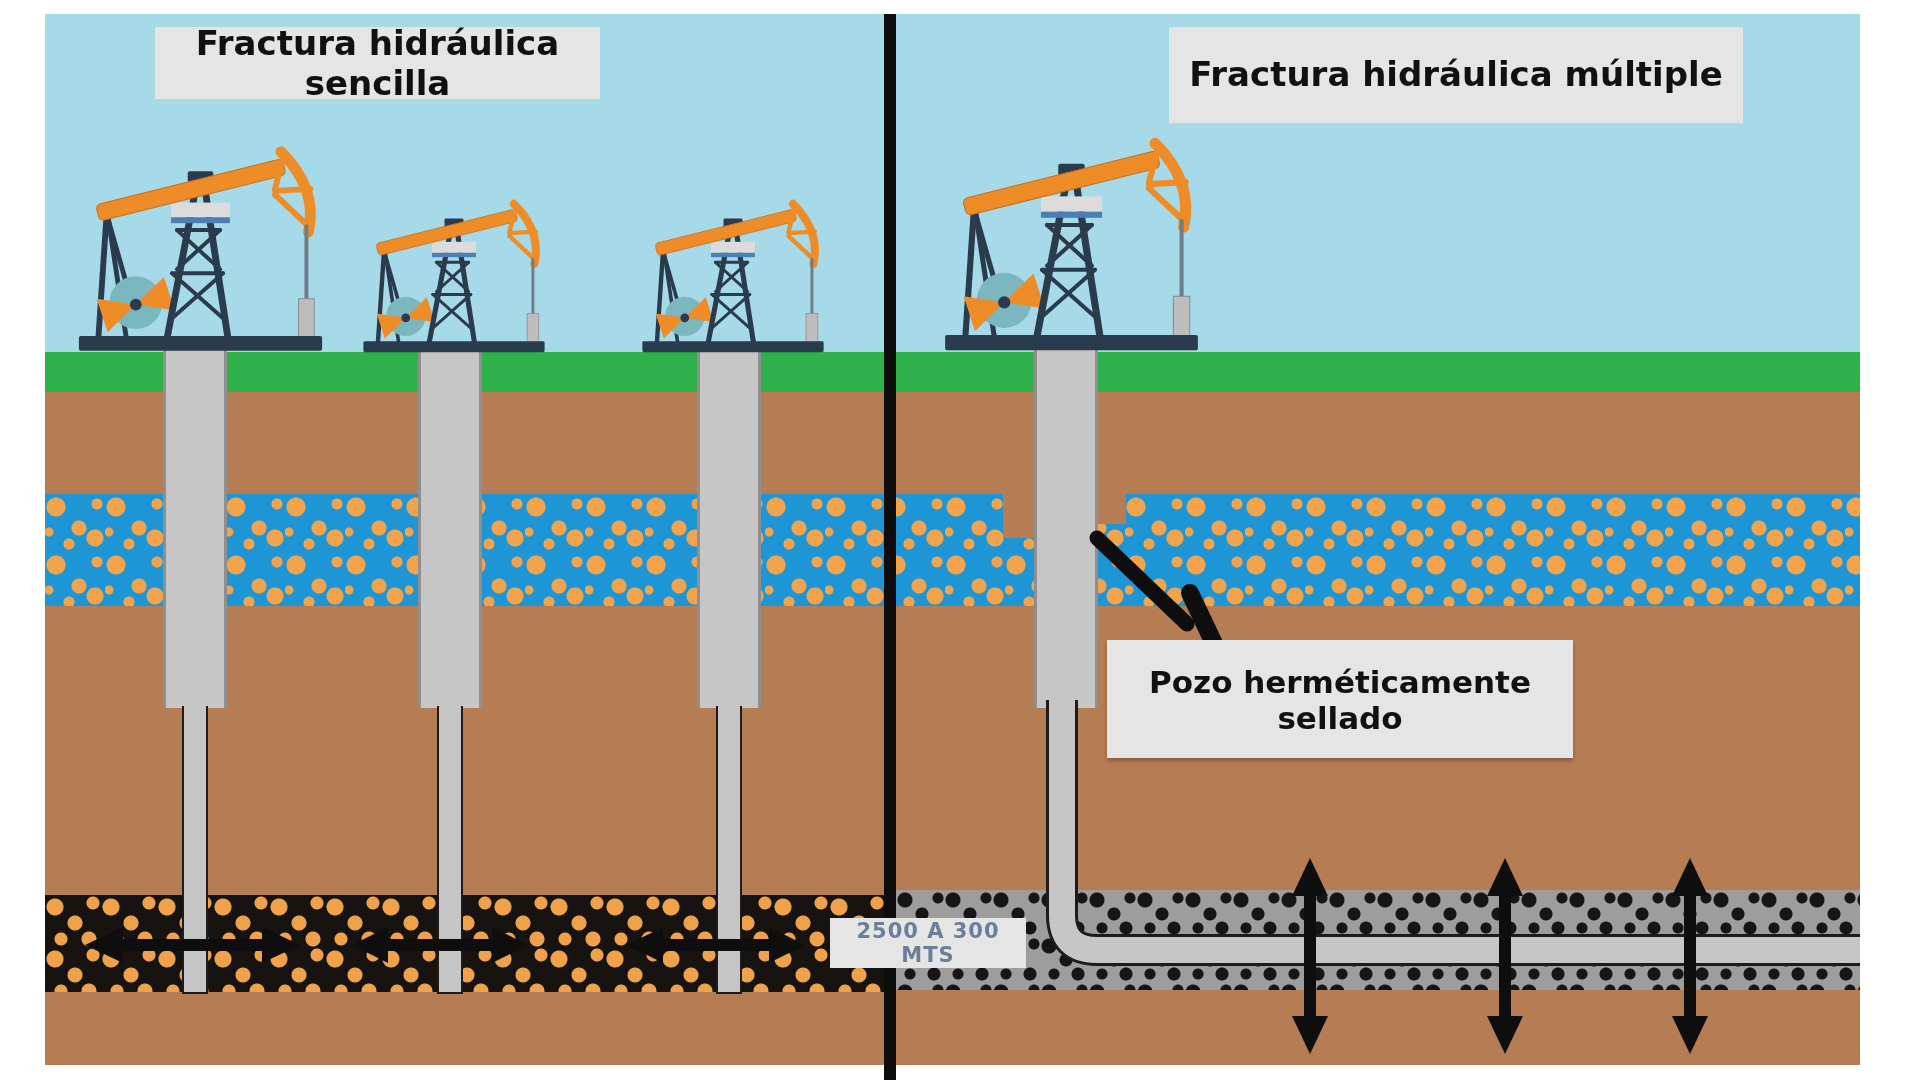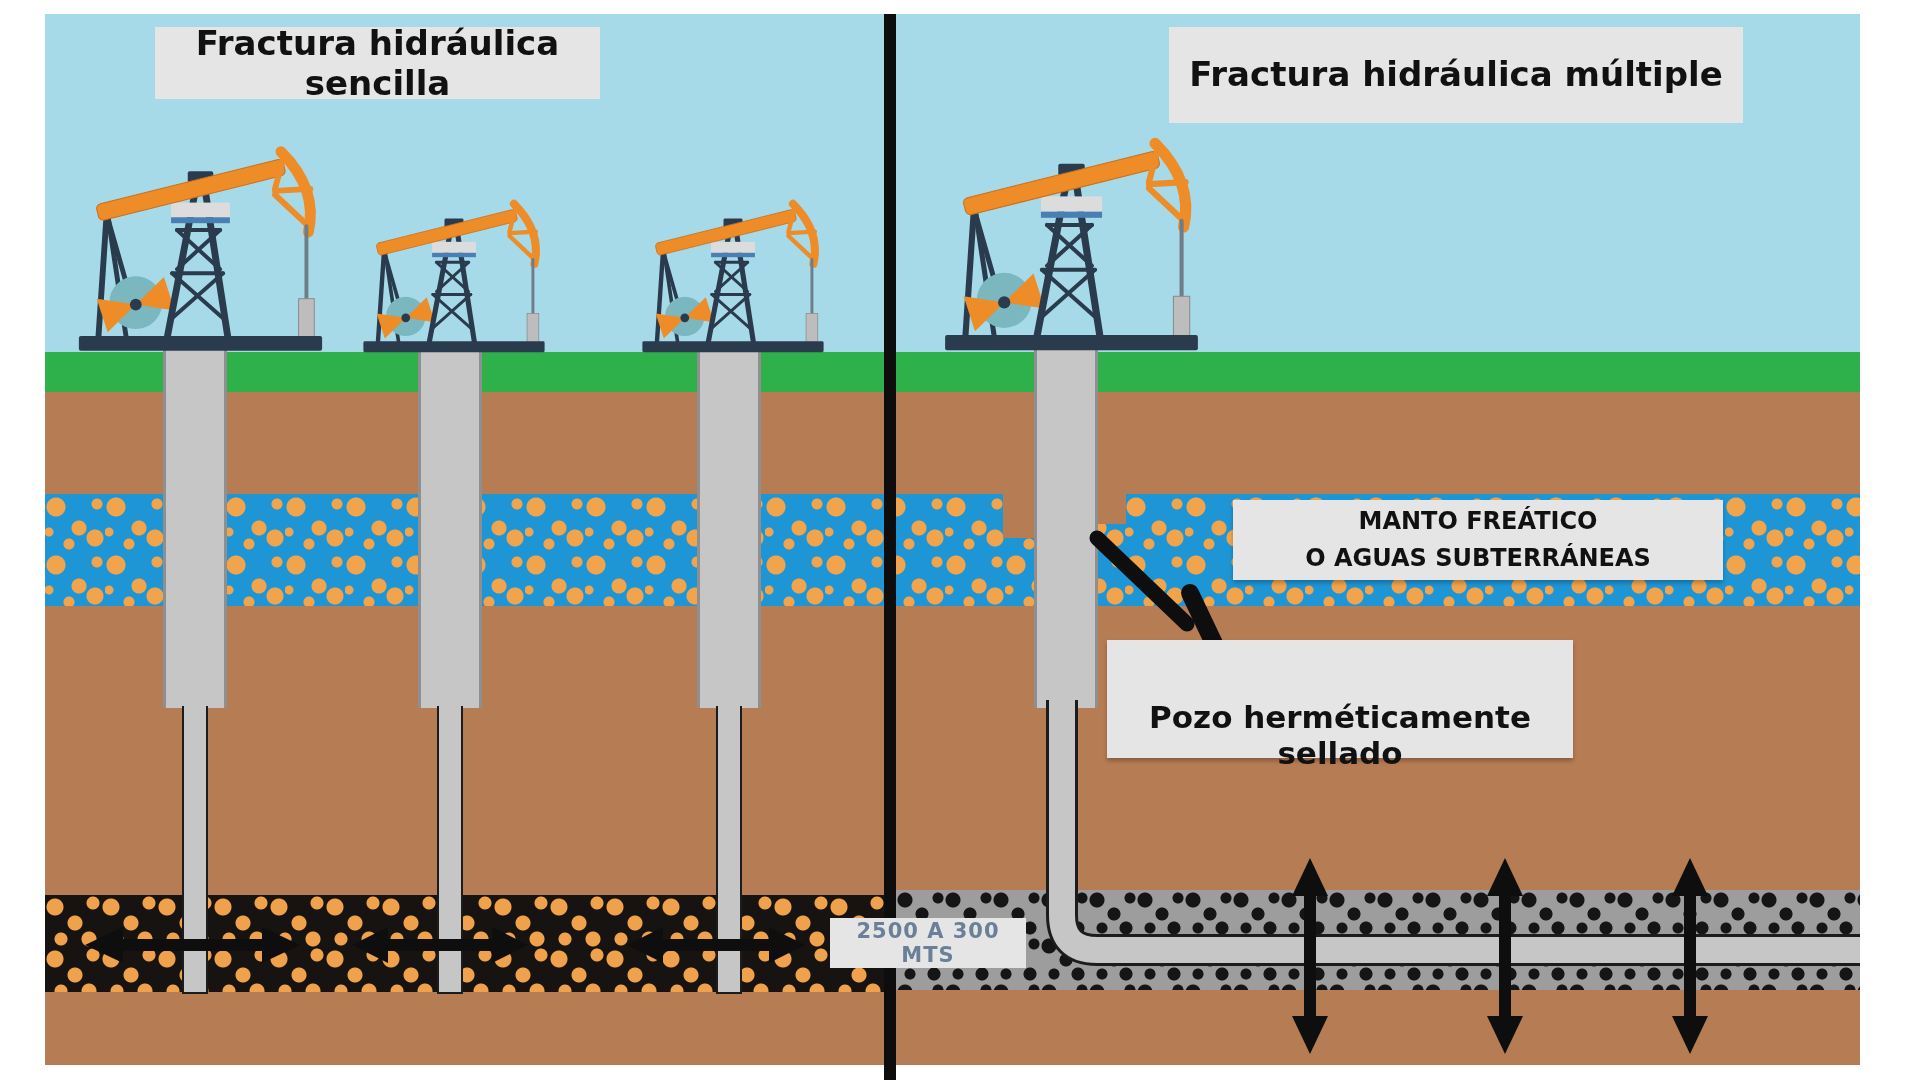--- a/index.html
+++ b/index.html
@@ -63,21 +63,21 @@
   }
   
   .label-box{
     background:#e5e5e5;color:#111;font-weight:bold;text-align:center;
     display:flex;flex-direction:column;justify-content:center;align-items:center;
     box-shadow:0 3px 4px rgba(0,0,0,.25);
   }
   .title-left{left:155px;top:27px;width:445px;height:72px;font-size:34px;box-shadow:none;}
   .title-right{left:1169px;top:27px;width:574px;height:96px;font-size:34px;line-height:1.35;box-shadow:none;}
   .aquifer{left:1233px;top:500px;width:490px;height:80px;font-size:24px;line-height:1.55;}
-  .pozo{left:1107px;top:640px;width:466px;height:118px;font-size:31px;justify-content:flex-start;padding-top:59px;box-sizing:border-box;}
+  .pozo{left:1107px;top:640px;width:466px;height:118px;font-size:31px;justify-content:flex-start;padding-top:24px;box-sizing:border-box;}
   .depth{left:830px;top:918px;width:196px;height:50px;font-size:21px;color:var(--depth-text,#6b8098);letter-spacing:1px;box-shadow:none;}
   svg{display:block;}
 </style>
 </head>
 <body>
 
 <div id="stage">
 
   <div class="abs sky"></div>
   <div class="abs grass"></div>
@@ -196,24 +196,20 @@
     <line x1="12" y1="10" x2="102" y2="96" stroke="var(--arrow-black,#0e0e0e)" stroke-width="15" stroke-linecap="round"></line>
     <polyline points="105,65 134,126 68,122" fill="none" stroke="var(--arrow-black,#0e0e0e)" stroke-width="18" stroke-linecap="round" stroke-linejoin="round"></polyline>
   </svg>
 
   <div class="abs label-box title-left">
     <span>Fractura hidráulica sencilla</span>
   </div>
   <div class="abs label-box title-right">
     <span>Fractura hidráulica múltiple</span>
   </div>
-  <div class="abs label-box aquifer">
-    <span>MANTO FREÁTICO</span>
-    <span>O AGUAS SUBTERRÁNEAS</span>
-  </div>
   <div class="abs label-box pozo">
     <span>Pozo herméticamente sellado</span>
   </div>
   <div class="abs label-box depth">
     <span>2500 A 300 MTS</span>
   </div>
 
 </div>
 
 </body></html>

